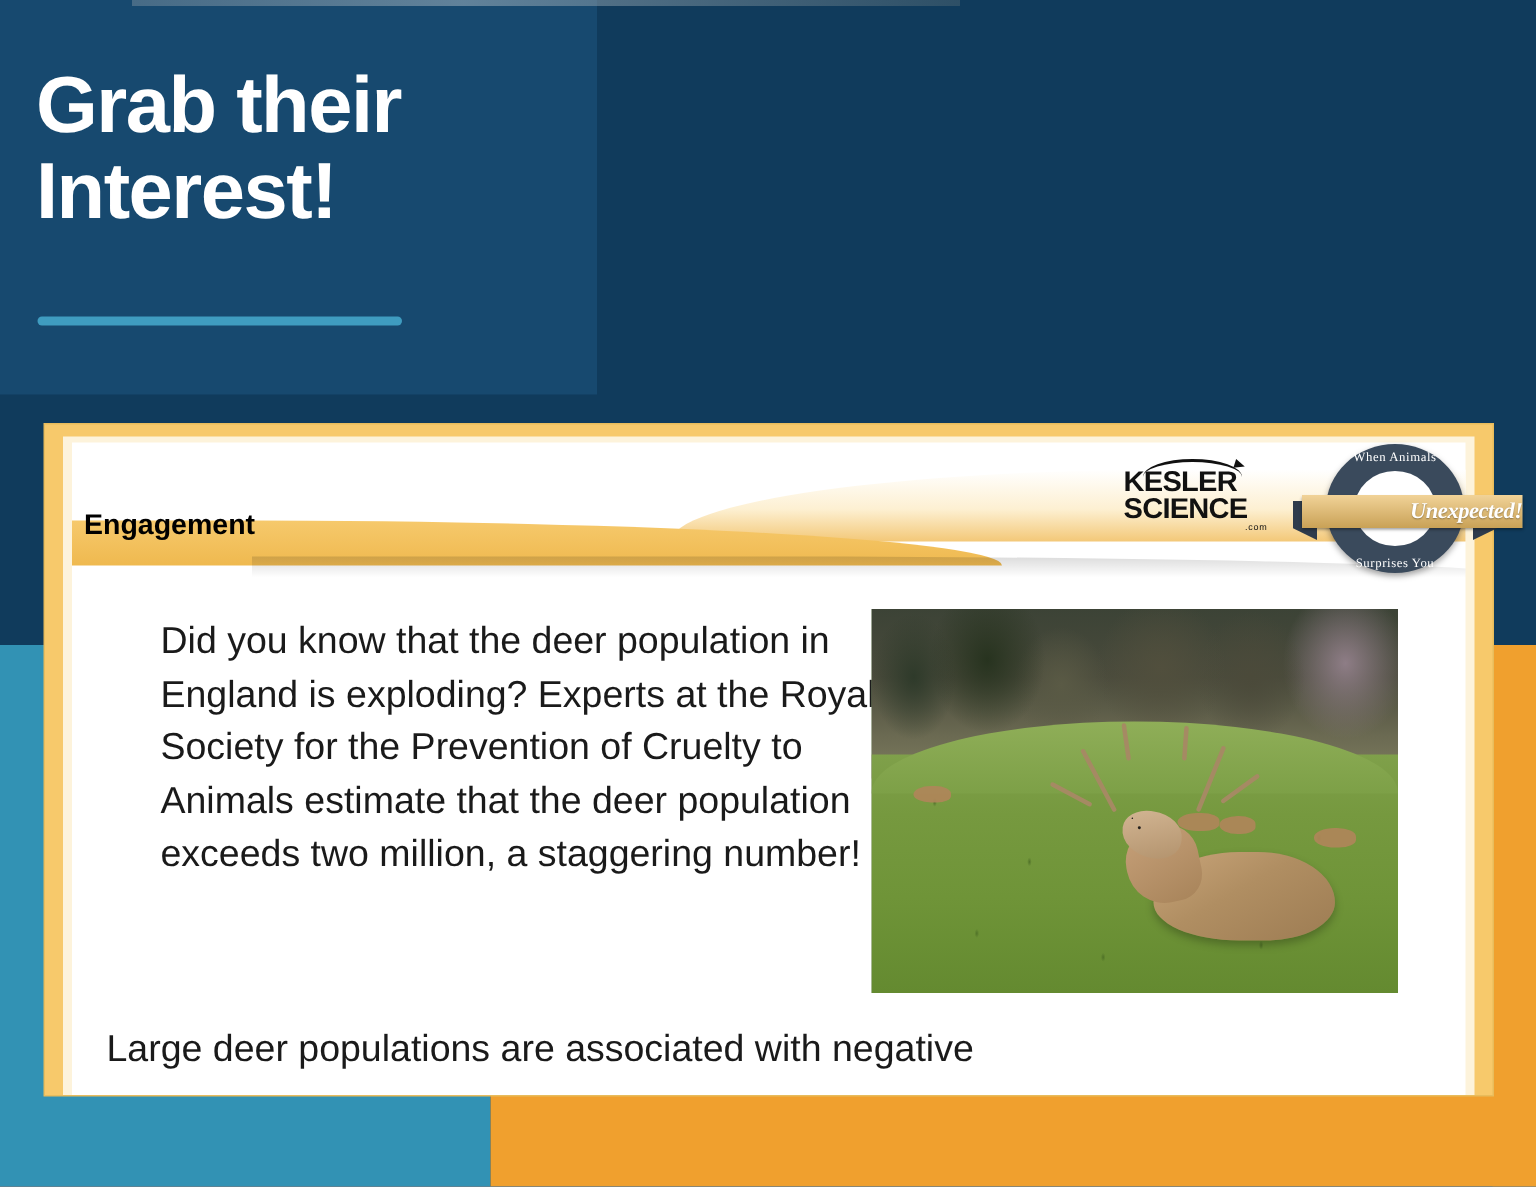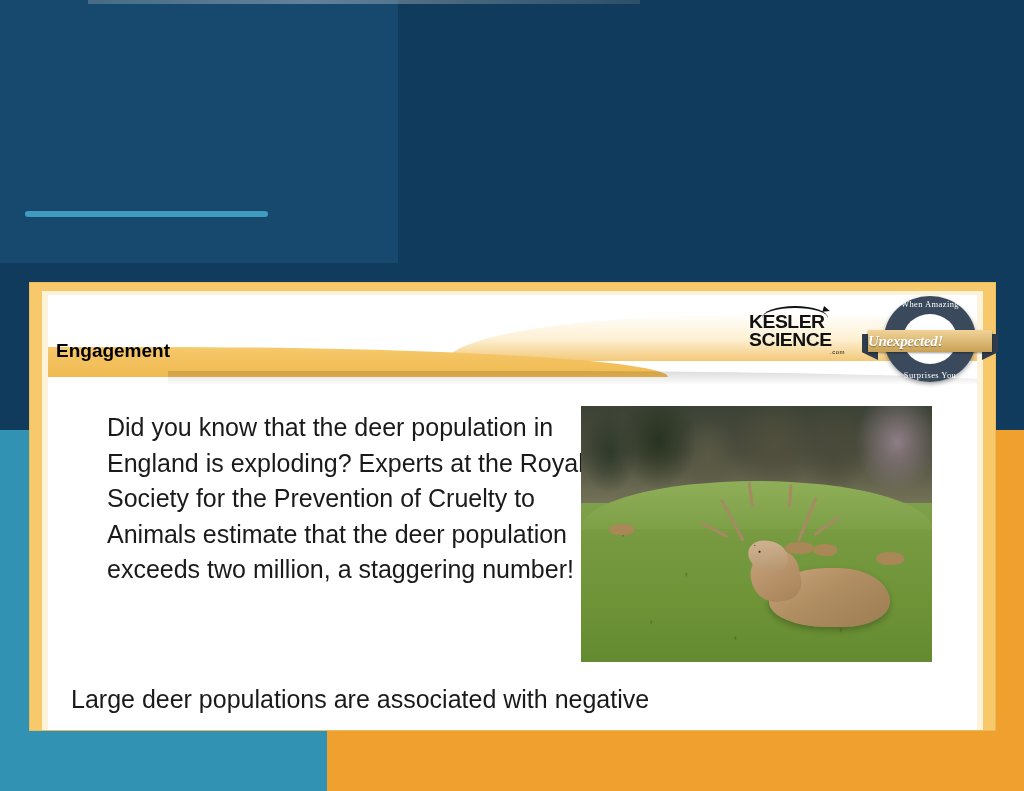--- a/index.html
+++ b/index.html
@@ -139,24 +139,24 @@
   }
   .badge-arc-top span {
     position:absolute; left:50%; top:9px; transform:translateX(-50%);
     white-space:nowrap;
   }
   .badge-arc-bottom span {
     position:absolute; left:50%; bottom:7px; transform:translateX(-50%);
     white-space:nowrap;
   }
   .badge-ribbon {
-    position:absolute; left:-6px; top:40px; width:124px; height:22px;
+    position:absolute; left:-6px; top:40px; width:147px; height:22px;
     background:linear-gradient(#f1d398,#c9a156);
     box-shadow:0 1px 2px rgba(0,0,0,.4);
-    display:flex; align-items:center; justify-content:flex-start;
+    display:flex; align-items:center; justify-content:flex-end;
   }
   .badge-ribbon span {
     font-family:"Liberation Serif", serif;
     font-style:italic; font-weight:bold;
     font-size:15px; color:#ffffff;
     text-shadow:0 1px 1px rgba(0,0,0,.35);
     letter-spacing:-.3px;
   }
   .ribbon-tail-l, .ribbon-tail-r {
     position:absolute; top:44px; width:16px; height:26px;
@@ -287,20 +287,24 @@
 
 <div class="stage">
 
   <div class="bg-outer-blue"></div>
   <div class="bg-left-panel"></div>
   <div class="top-hairline"></div>
   <div class="bg-teal-block"></div>
   <div class="bg-orange-right"></div>
   <div class="bg-orange-block"></div>
 
+  <div class="headline">
+    <div>Grab their</div>
+    <div>Interest!</div>
+  </div>
   <div class="headline-rule"></div>
 
 
   <div class="doc-card"></div>
   <div class="doc-inner"></div>
   <div class="doc-page">
     <div class="swoosh-band" style="left:0;top:0">
       <div class="swoosh-gold-2"></div>
       <div class="swoosh-gold"></div>
       <div class="swoosh-shadow"></div>
@@ -313,21 +317,21 @@
     <div class="logo-swoosh"></div>
     <div class="logo-kesler">KESLER</div>
     <div class="logo-kesler">SCIENCE</div>
     <div class="logo-dotcom">.com</div>
   </div>
 
   <div class="badge">
     <div class="badge-ring"></div>
     <div class="badge-hole"></div>
     <div class="badge-arc-top">
-      <span>When Amazing</span>
+      <span>When Animals</span>
     </div>
     <div class="badge-arc-bottom">
       <span>Surprises You</span>
     </div>
     <div class="ribbon-tail-l"></div>
     <div class="ribbon-tail-r"></div>
     <div class="badge-ribbon">
       <span>Unexpected!</span>
     </div>
   </div>

